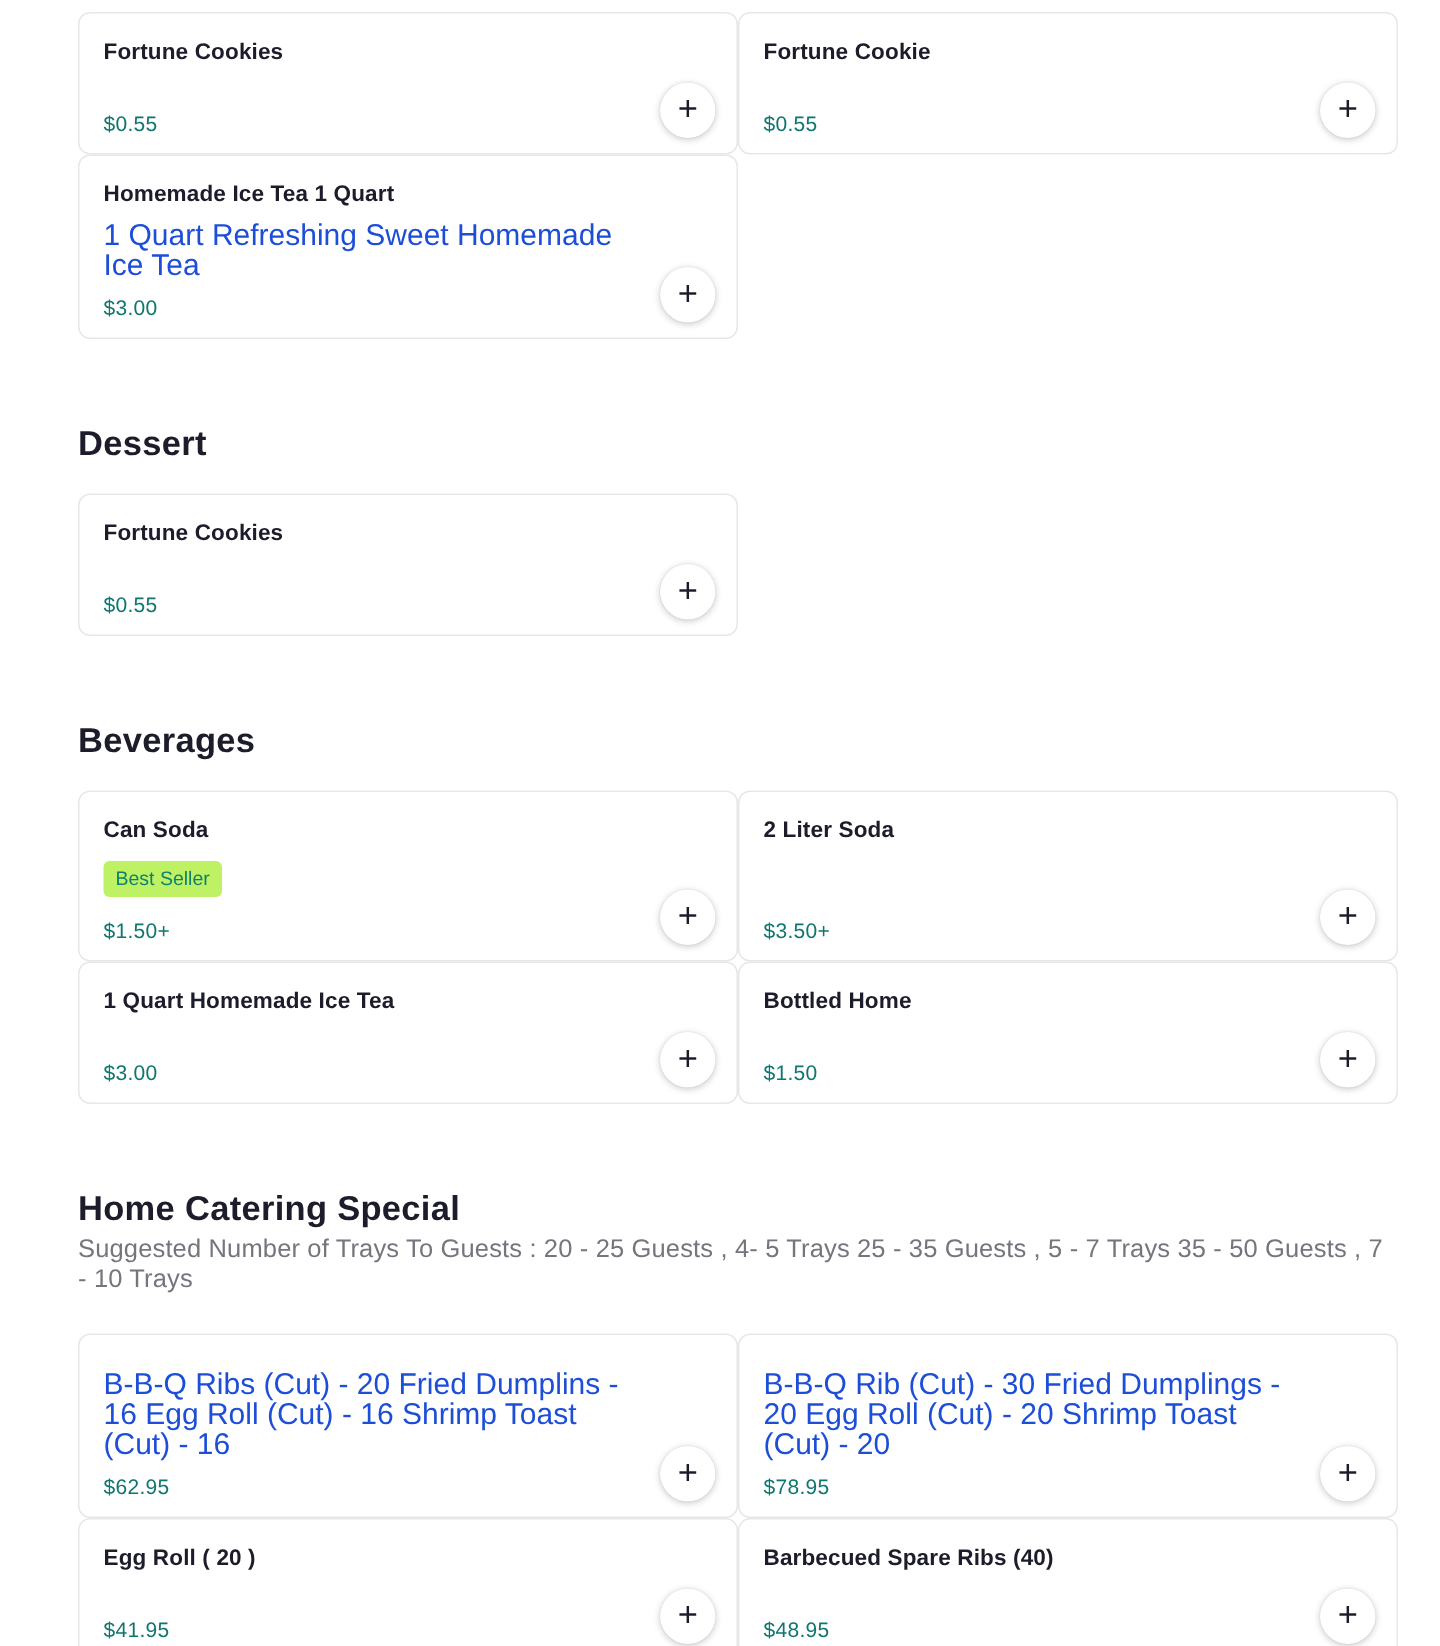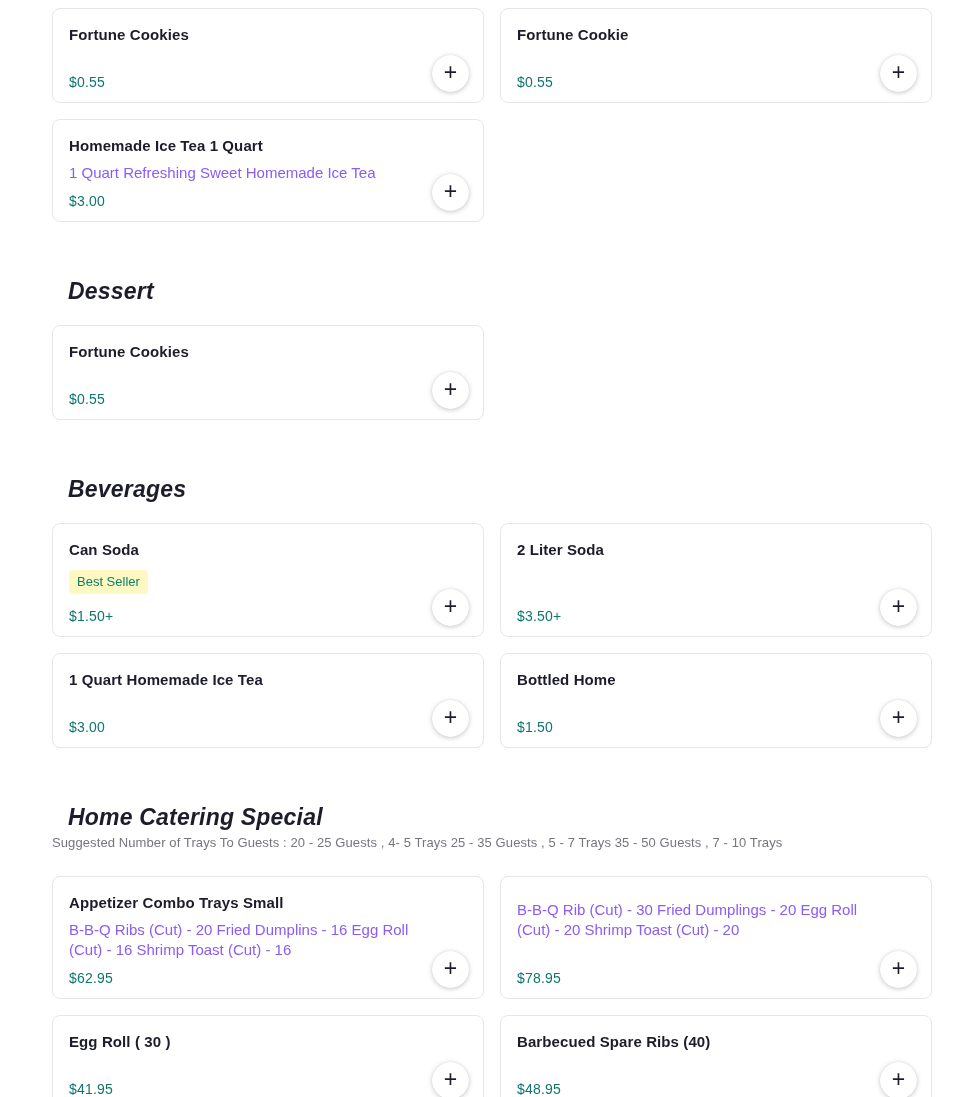--- a/index.html
+++ b/index.html
@@ -10,36 +10,34 @@
     width: 960px;
     min-height: 1097px;
     overflow-x: hidden;
   }
   .page { width: 960px; padding: 8px 28px 10px 52px; }
 
   .section-title {
     font-size: 23px;
     font-weight: 700;
     letter-spacing: .2px;
-    margin: 56px 0 20px 16px;
-    color: #1c1c2b;
-    font-style: italic;
+    margin: 56px 0 20px 0;
+    color: #1c1c2b;
   }
   .section-title.tight { margin-bottom: 4px; }
   .section-subtitle {
-    font-size: 13px;
+    font-size: 17px;
     color: #75757e;
     margin: 0 0 26px 0;
     letter-spacing: .1px;
   }
 
   .grid {
     display: grid;
     grid-template-columns: 1fr 1fr;
-    gap: 16px;
   }
 
   .card {
     position: relative;
     background: #ffffff;
     border: 1px solid #e7e7e9;
     border-radius: 8px;
     padding: 16px 16px 12px 16px;
     min-height: 95px;
     display: flex;
@@ -52,33 +50,33 @@
     font-size: 15px;
     font-weight: 700;
     line-height: 20px;
     letter-spacing: .1px;
     color: #1c1c2b;
     padding-right: 20px;
   }
   .badge {
     align-self: flex-start;
     margin-top: 10px;
-    background: #fef9c3;
+    background: #bef264;
     color: #0f806a;
     font-size: 13px;
     font-weight: 500;
     line-height: 18px;
     padding: 3px 8px;
     border-radius: 4px;
   }
   .card-desc {
     margin-top: 7px;
-    font-size: 15px;
+    font-size: 20px;
     line-height: 20px;
-    color: #8b5cf6;
+    color: #1d4ed8;
     max-width: 348px;
   }
   .card-price {
     margin-top: auto;
     padding-top: 10px;
     font-size: 14px;
     color: #0f766e;
     letter-spacing: .2px;
   }
 
@@ -196,38 +194,37 @@
 
     </div>
   </section>
 
   <section>
     <h2 class="section-title tight">Home Catering Special</h2>
     <p class="section-subtitle">Suggested Number of Trays To Guests : 20 - 25 Guests , 4- 5 Trays 25 - 35 Guests , 5 - 7 Trays 35 - 50 Guests , 7 - 10 Trays</p>
     <div class="grid">
 
       <div class="card">
-        <div class="card-name">Appetizer Combo Trays Small</div>
         <div class="card-desc">B-B-Q Ribs (Cut) - 20 Fried Dumplins - 16 Egg Roll (Cut) - 16 Shrimp Toast (Cut) - 16</div>
         <div class="card-price">$62.95</div>
         <button class="add-btn">
           <span class="plus">+</span>
         </button>
       </div>
 
       <div class="card">
         <div class="card-desc">B-B-Q Rib (Cut) - 30 Fried Dumplings - 20 Egg Roll (Cut) - 20 Shrimp Toast (Cut) - 20</div>
         <div class="card-price">$78.95</div>
         <button class="add-btn">
           <span class="plus">+</span>
         </button>
       </div>
 
       <div class="card">
-        <div class="card-name">Egg Roll ( 30 )</div>
+        <div class="card-name">Egg Roll ( 20 )</div>
         <div class="card-price">$41.95</div>
         <button class="add-btn">
           <span class="plus">+</span>
         </button>
       </div>
 
       <div class="card">
         <div class="card-name">Barbecued Spare Ribs (40)</div>
         <div class="card-price">$48.95</div>
         <button class="add-btn">

